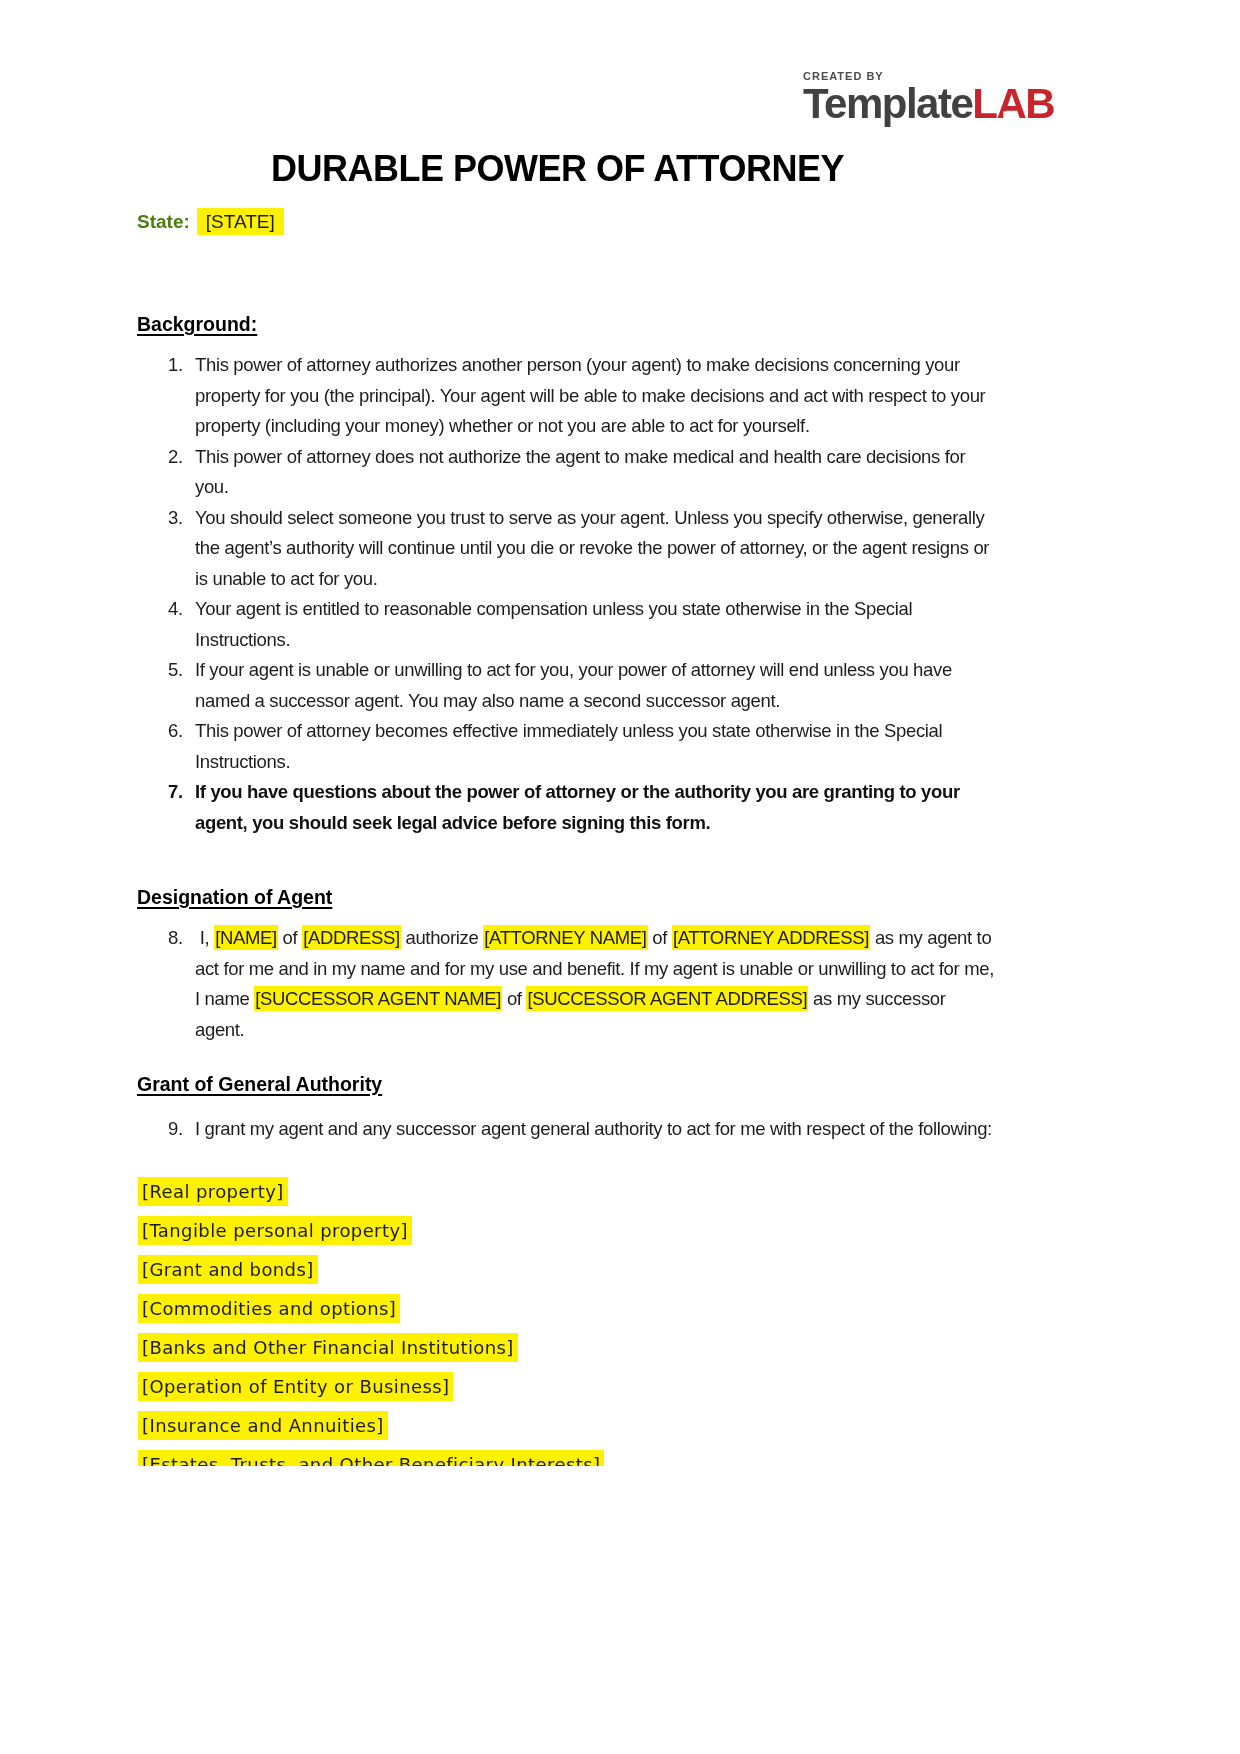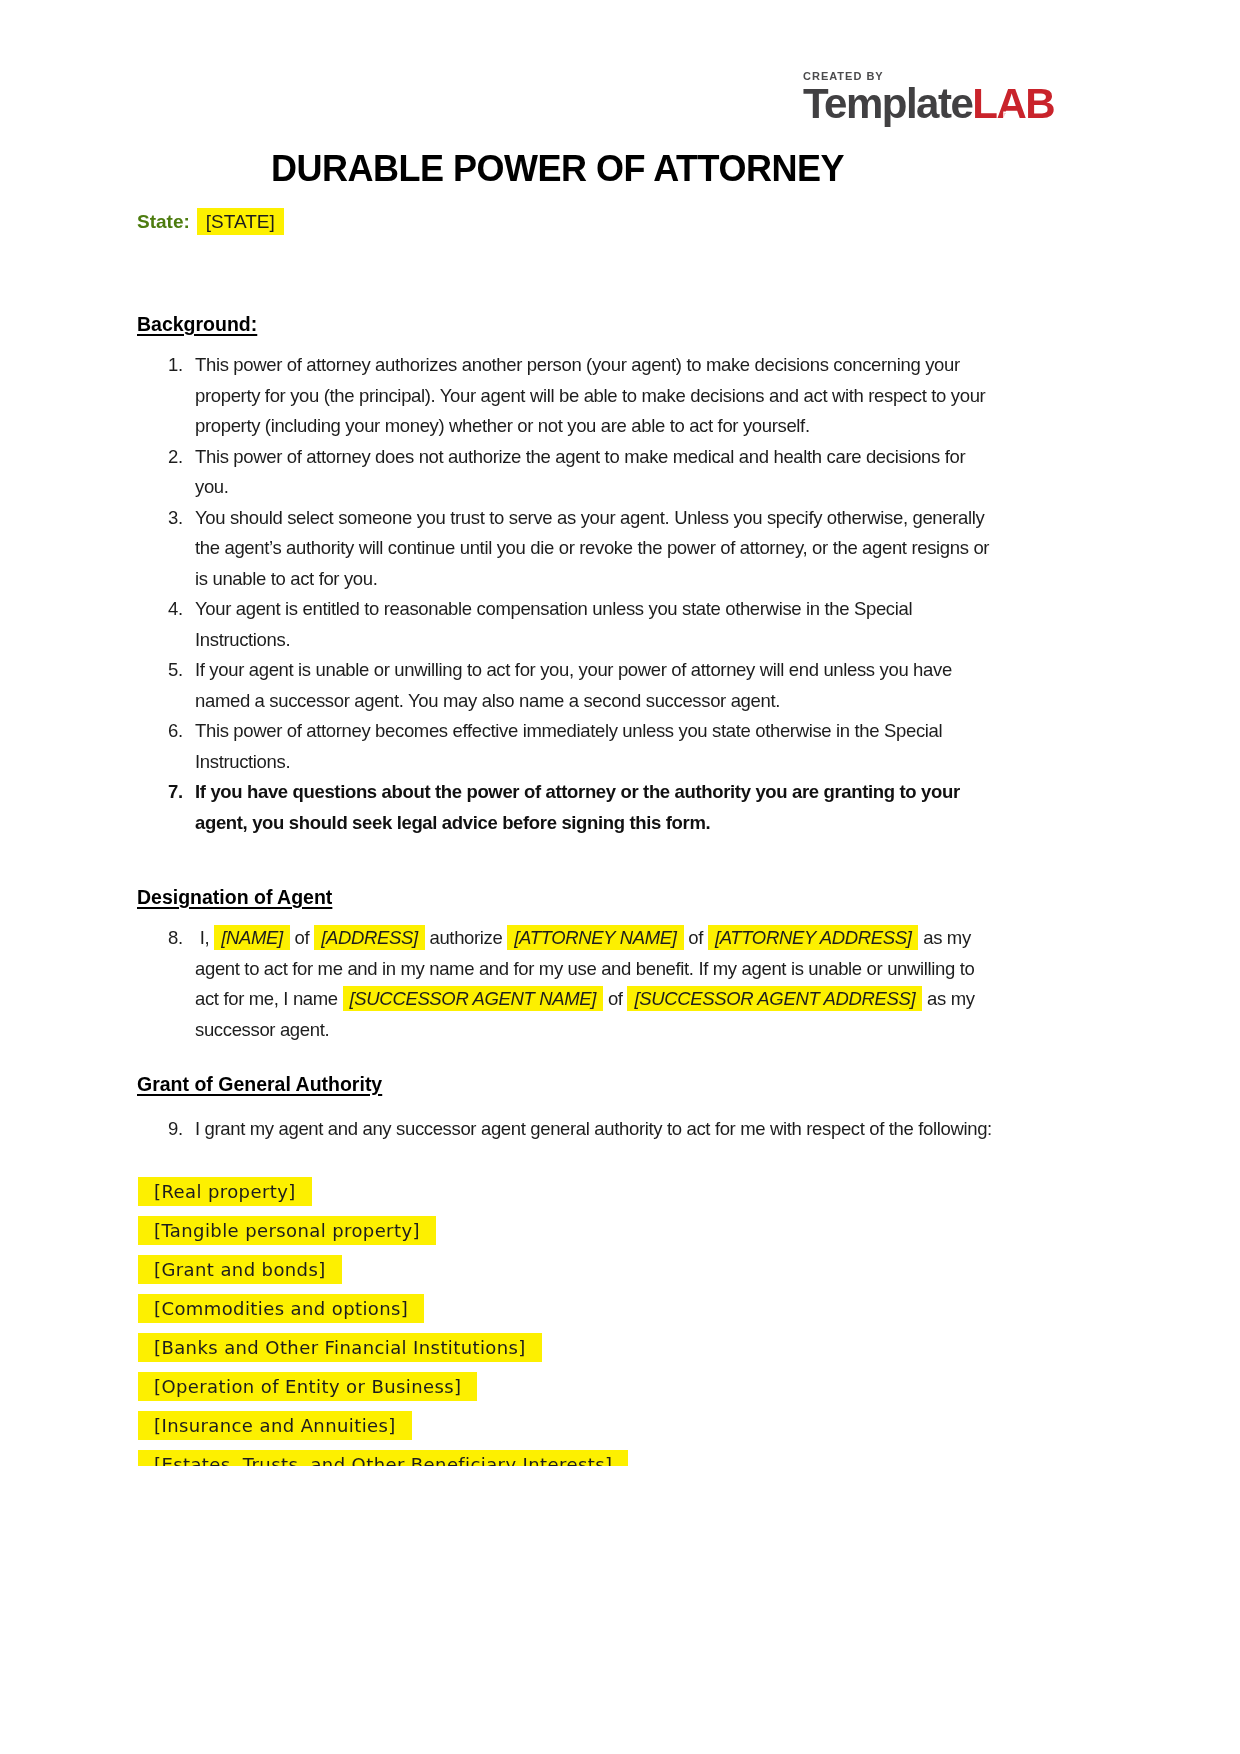--- a/index.html
+++ b/index.html
@@ -58,26 +58,26 @@
 
   .list { position: absolute; left: 168px; width: 830px; }
   .l-bg    { top: 350px; }
   .l-des   { top: 923px; }
   .l-grant { top: 1114px; }
 
   .li { display: flex; font-size: 18.5px; letter-spacing: -0.35px; line-height: 30.5px; }
   .li .num { flex: none; width: 27px; }
   .li .li-text { width: 800px; }
   .li.bold { font-weight: bold; color: #111; }
-  .li .hl { padding: 2px 7px; font-style: italic; }
+  .li .hl { padding: 2px 1px; }
 
   
   .powers { position: absolute; top: 1180px; left: 138px; }
   .power { margin-bottom: 15px; font-family: "DejaVu Sans", sans-serif; font-size: 18px; letter-spacing: 0.4px; line-height: 24px; }
-  .power .hl { padding: 4px 16px; }
+  .power .hl { padding: 4px 4px; }
 
   .footer {
     position: absolute; top: 1657px; right: 148px;
     font-size: 21px; color: #14532d;
   }
 </style>
 </head>
 <body>
 
 <div class="page">

